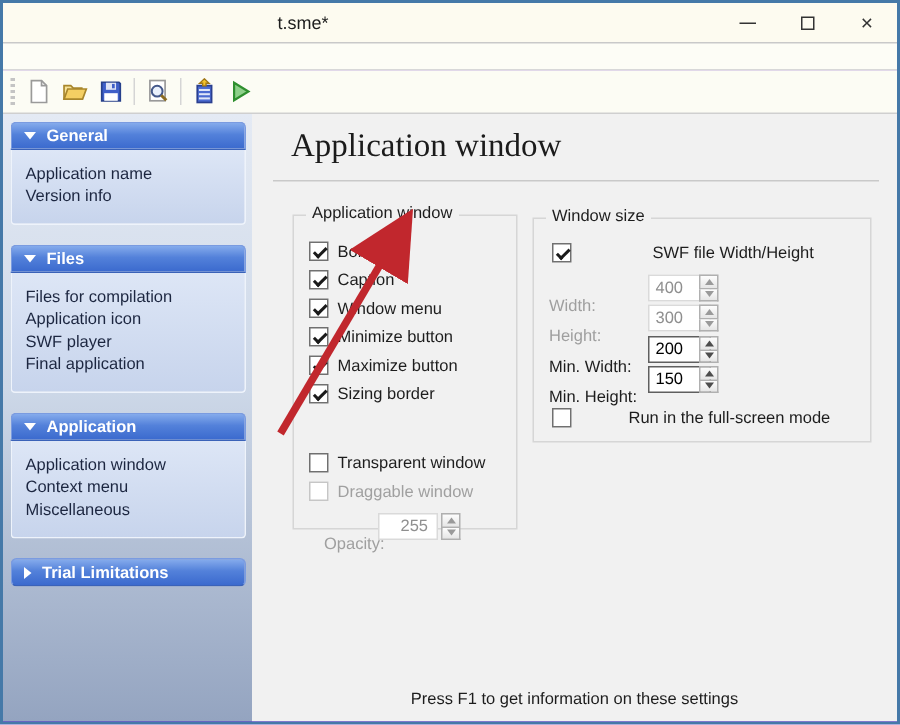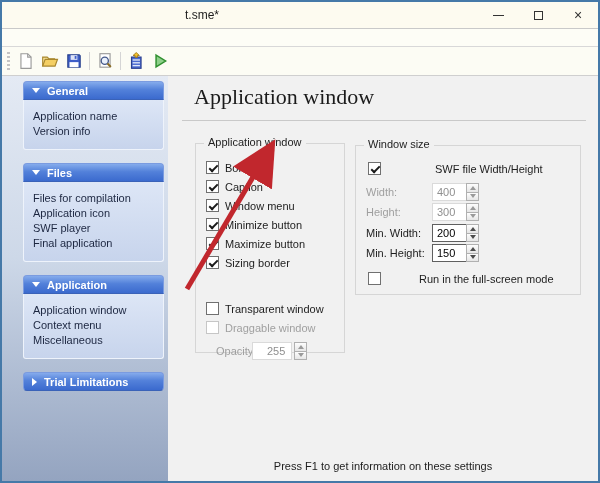--- a/index.html
+++ b/index.html
@@ -27,21 +27,21 @@
   .tb-btn { width:24px; height:24px; display:flex; align-items:center; justify-content:center; }
   .tb-sep { width:1px; height:18px; background:#d5d5d5; margin:0 3px; }
   .tb-btn svg { width:18px; height:18px; }
 
   
   .content { flex:1; display:flex; min-height:0; }
 
   
   .sidebar { flex:0 0 166px; background:linear-gradient(to bottom,#e4eaf4 0%,#cdd8e8 45%,#94a4c0 100%);
              padding:5px 4px 0 5px; }
-  .panel { margin-bottom:13px;margin-left:16px; }
+  .panel { margin-bottom:13px; }
   .panel-header { height:19px; display:flex; align-items:center; padding-left:8px;
                   background:linear-gradient(to bottom,#85abec 0%,#5381da 45%,#3b6ace 100%);
                   border-radius:4px 4px 0 0; border:1px solid #7a9be0; border-bottom-color:#3a62b8;
                   color:#fff; font-weight:bold; }
   .panel[data-collapsed="true"] .panel-header { border-radius:4px; }
   .tri { display:inline-block; margin-right:7px; }
   .panel-header[data-state="expanded"] .tri { width:0; height:0;
       border-left:4px solid transparent; border-right:4px solid transparent; border-top:5px solid #fff; }
   .panel-header[data-state="collapsed"] .tri { width:0; height:0;
       border-top:4px solid transparent; border-bottom:4px solid transparent; border-left:5px solid #fff; }
@@ -68,21 +68,21 @@
   .cbrow[data-state="checked"] .cb::after { content:""; position:absolute; left:2px; top:3px;
       width:7px; height:3px; border-left:2px solid #1a1a1a; border-bottom:2px solid #1a1a1a;
       transform:rotate(-45deg); }
   .cbrow[data-state="disabled"] .cb { border-color:#c6c6c6; }
   .cbrow[data-state="disabled"] .cb-label { color:#a0a0a0; }
   .cb-label { margin-left:6px; white-space:nowrap; }
   .gap-above { margin-top:27px; }
 
   
   .spinrow { position:relative; height:20px; }
-  .spin-label { position:absolute; left:10px; top:4px; white-space:nowrap; }
+  .spin-label { position:absolute; left:10px; top:16px; white-space:nowrap; }
   .spin-field { position:absolute; top:1px; height:18px; border:1px solid #5f5f5f; background:#fff;
                 font-family:"Liberation Sans",sans-serif; font-size:11px; padding-left:4px; width:42px; }
   .spin-btns { position:absolute; top:1px; width:13px; height:18px; display:flex; flex-direction:column; }
   .spin-up,.spin-down { flex:1; border:1px solid #b0b0b0; background:linear-gradient(#fdfdfd,#e6e6e6);
                 display:flex; align-items:center; justify-content:center; }
   .spin-down { border-top:none; }
   .t-up { width:0; height:0; border-left:3px solid transparent; border-right:3px solid transparent;
           border-bottom:4px solid #4d4d4d; }
   .t-dn { width:0; height:0; border-left:3px solid transparent; border-right:3px solid transparent;
           border-top:4px solid #4d4d4d; }

